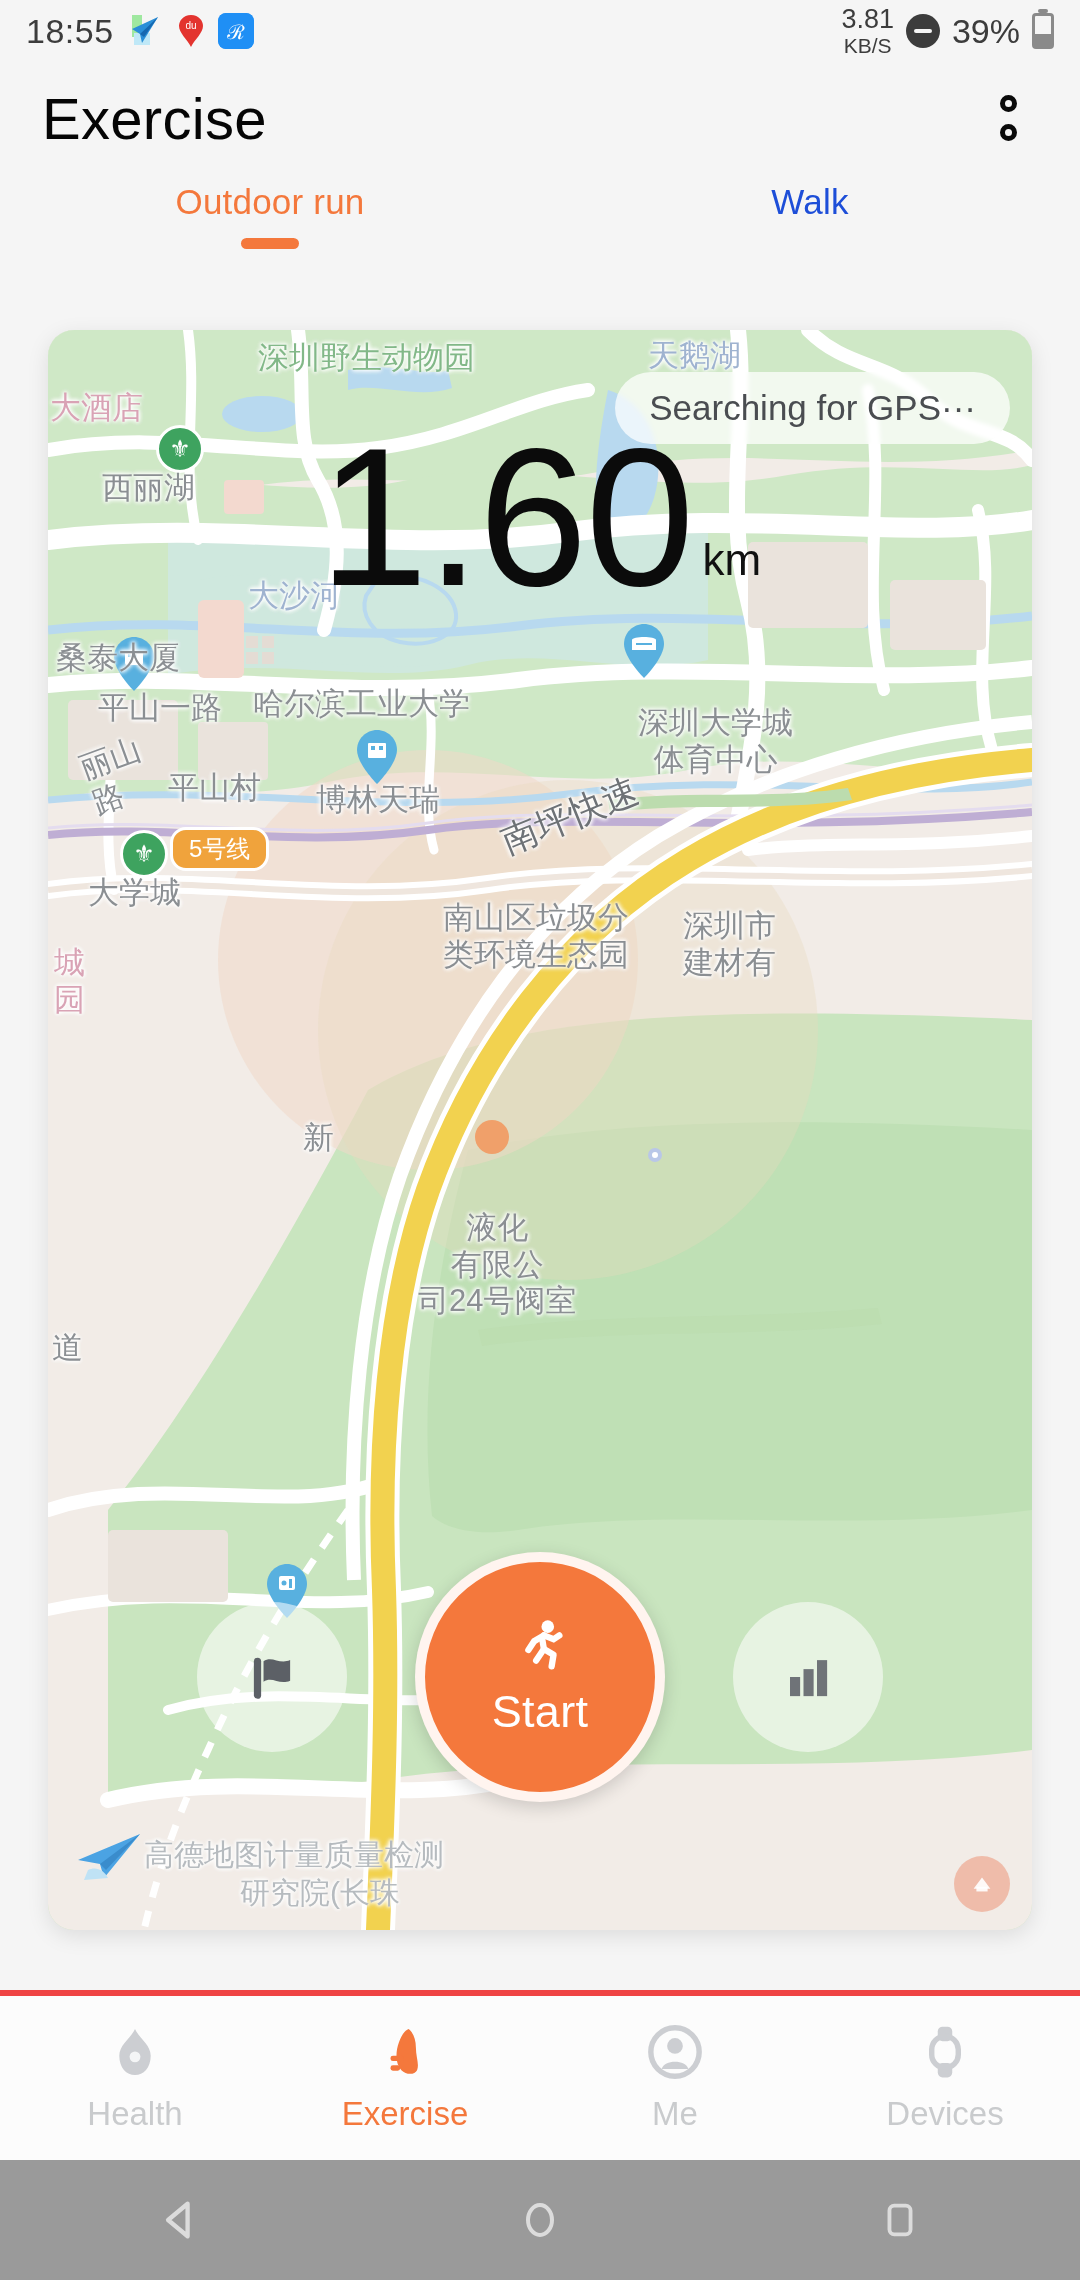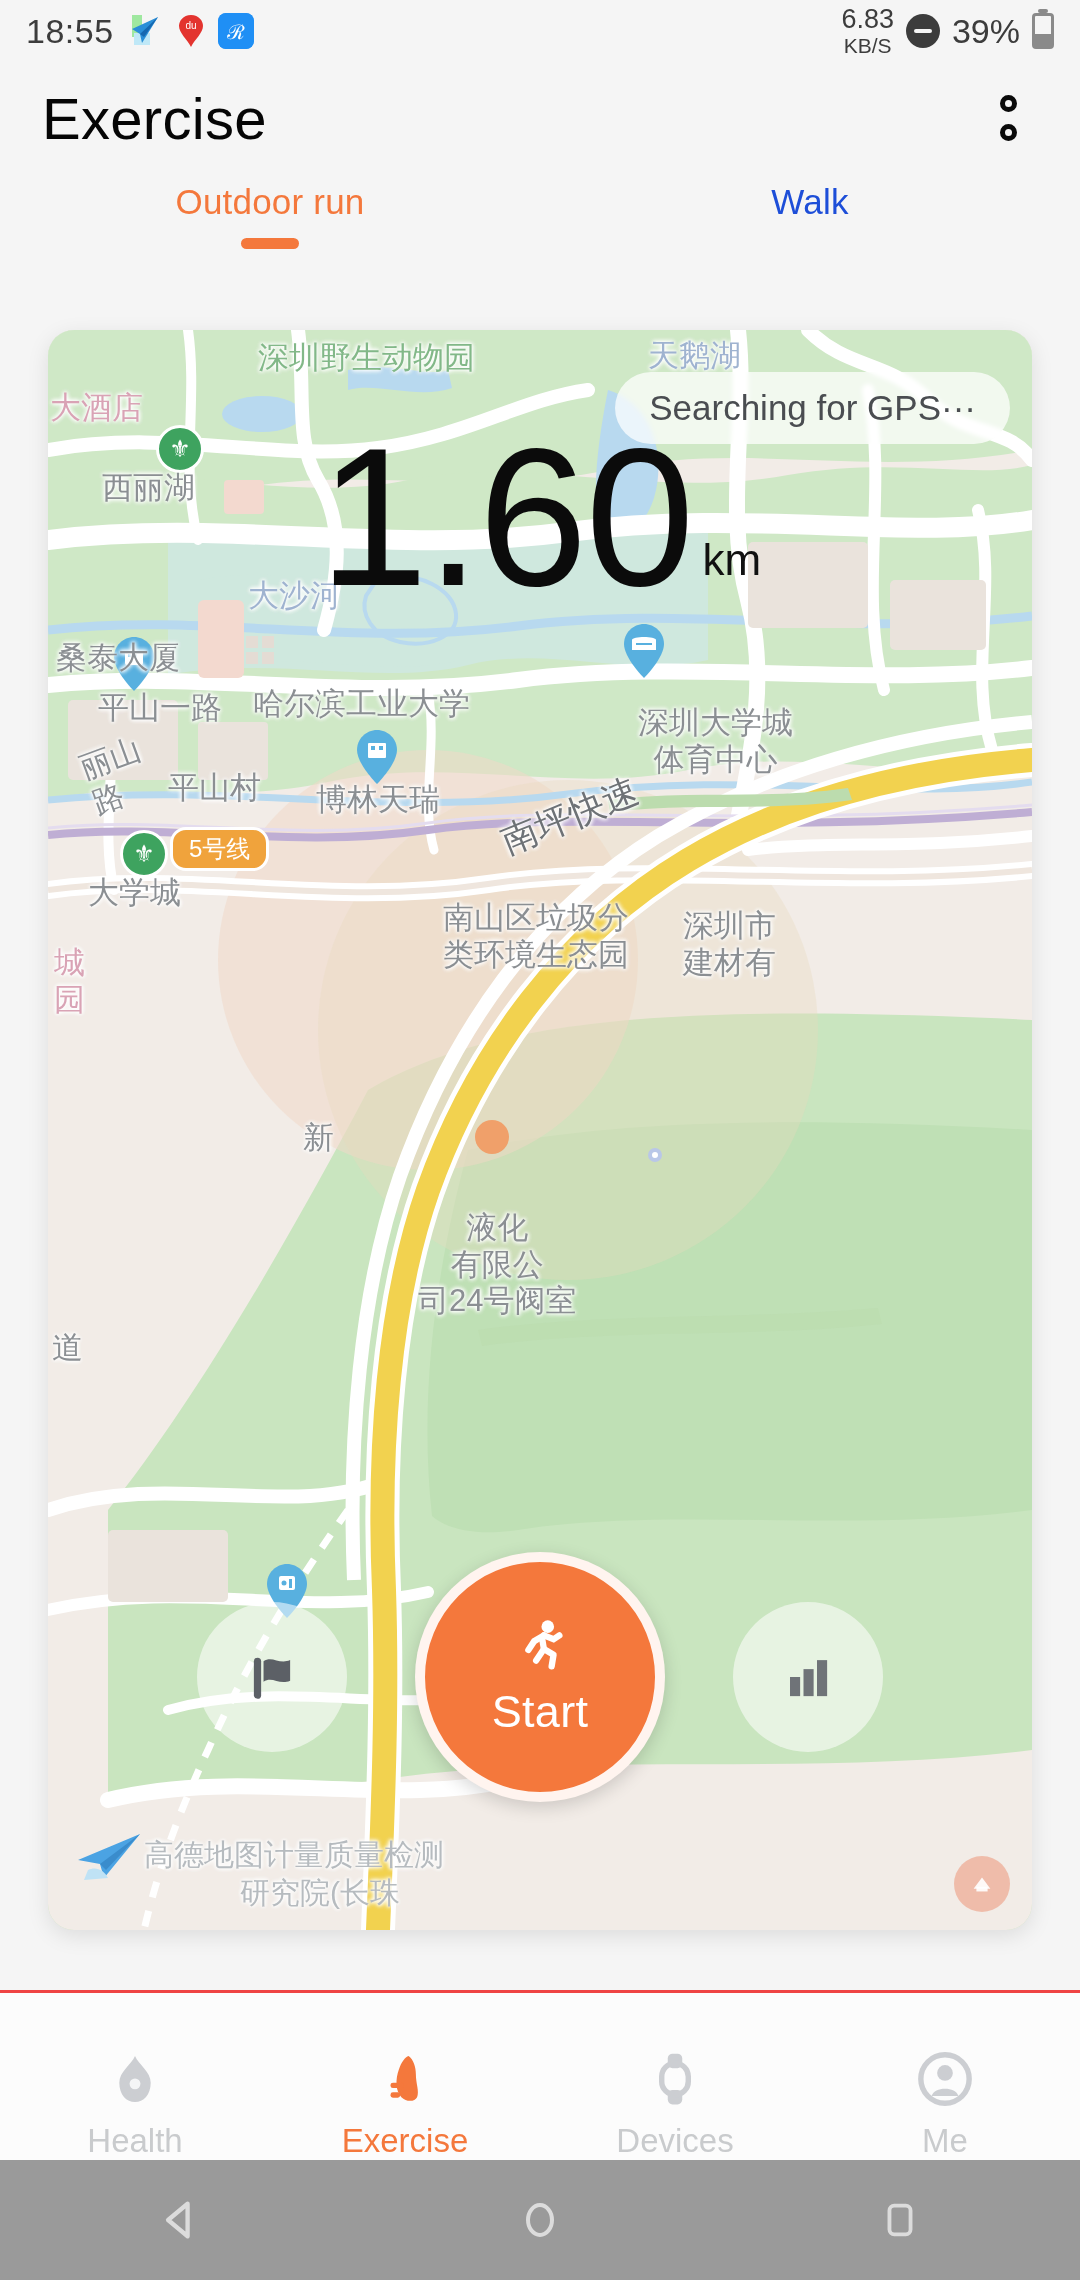--- a/index.html
+++ b/index.html
@@ -159,22 +159,22 @@
   .amap-corner{
     position:absolute; right:22px; bottom:18px;
     width:56px; height:56px; border-radius:50%;
     background:rgba(236,150,120,.55);
     display:flex; align-items:center; justify-content:center;
   }
 
   
   .bottomnav{
     position:absolute; left:0; bottom:120px; width:100%; height:170px;
-    background:#fcfcfc; display:flex; align-items:flex-end;
-    border-top:3px solid #ef4444;
+    background:#fcfcfc; display:flex; align-items:center;
+    border-top:6px solid #ef4444;
   }
   .nav-item{
     flex:1; display:flex; flex-direction:column;
     align-items:center; justify-content:center; gap:14px;
   }
   .nav-label{ font-size:33px; color:#c9cbcd; }
   .nav-item.active .nav-label{ color:#f4783c; }
 
   
   .sysnav{
@@ -206,21 +206,21 @@
     <span class="sb-app app-rr">
       <svg viewBox="0 0 36 36" width="36" height="36">
         <rect width="36" height="36" rx="8" fill="#1f8ff5"></rect>
         <text x="18" y="26" font-size="20" fill="#fff" text-anchor="middle" font-family="'Liberation Serif',serif">ℛ</text>
       </svg>
     </span>
   </span>
 
   <span class="sb-right">
     <span class="sb-kbs">
-      <span class="v">6.83</span>
+      <span class="v">3.81</span>
       <span class="u">KB/S</span>
     </span>
     <span class="sb-dnd">
         <i></i>
       </span>
     <span class="sb-batt">39%</span>
     <span class="sb-batticon">
         <i></i>
       </span>
   </span>
@@ -462,34 +462,34 @@
     <svg viewBox="0 0 48 48" width="58" height="58">
       <path d="M27 5 C31 8 33 14 33 20 C33 28 36 34 34 39 C32 43 25 43 21 39 C16 34 16 24 19 16 C21 10 24 6 27 5Z" fill="#f4783c"></path>
       <rect x="12" y="27" width="11" height="4.5" rx="2" fill="#f4783c"></rect>
       <rect x="12" y="35" width="8" height="4.5" rx="2" fill="#f4783c"></rect>
     </svg>
     <span class="nav-label">Exercise</span>
   </div>
 
   <div class="nav-item">
     <svg viewBox="0 0 48 48" width="58" height="58">
+      <circle cx="24" cy="24" r="20" fill="none" stroke="#ccced2" stroke-width="4.5"></circle>
+      <circle cx="24" cy="19" r="6.5" fill="#ccced2"></circle>
+      <path d="M13 38 C15 30 33 30 35 38 Z" fill="#ccced2"></path>
+    </svg>
+    <span class="nav-label">Me</span>
+  </div>
+
+  <div class="nav-item">
+    <svg viewBox="0 0 48 48" width="58" height="58">
       <rect x="18" y="3" width="12" height="12" rx="4" fill="#ccced2"></rect>
       <rect x="18" y="33" width="12" height="12" rx="4" fill="#ccced2"></rect>
       <rect x="13" y="11" width="22" height="26" rx="11" fill="none" stroke="#ccced2" stroke-width="4.5"></rect>
     </svg>
     <span class="nav-label">Devices</span>
-  </div>
-
-  <div class="nav-item">
-    <svg viewBox="0 0 48 48" width="58" height="58">
-      <circle cx="24" cy="24" r="20" fill="none" stroke="#ccced2" stroke-width="4.5"></circle>
-      <circle cx="24" cy="19" r="6.5" fill="#ccced2"></circle>
-      <path d="M13 38 C15 30 33 30 35 38 Z" fill="#ccced2"></path>
-    </svg>
-    <span class="nav-label">Me</span>
   </div>
 </div>
 
 <div class="sysnav">
   <div class="sysbtn">
     <svg viewBox="0 0 48 48" width="52" height="52">
       <path d="M31 9 L13 24 L31 39 Z" fill="none" stroke="#dcdcdc" stroke-width="4" stroke-linejoin="round"></path>
     </svg>
   </div>
   <div class="sysbtn">

